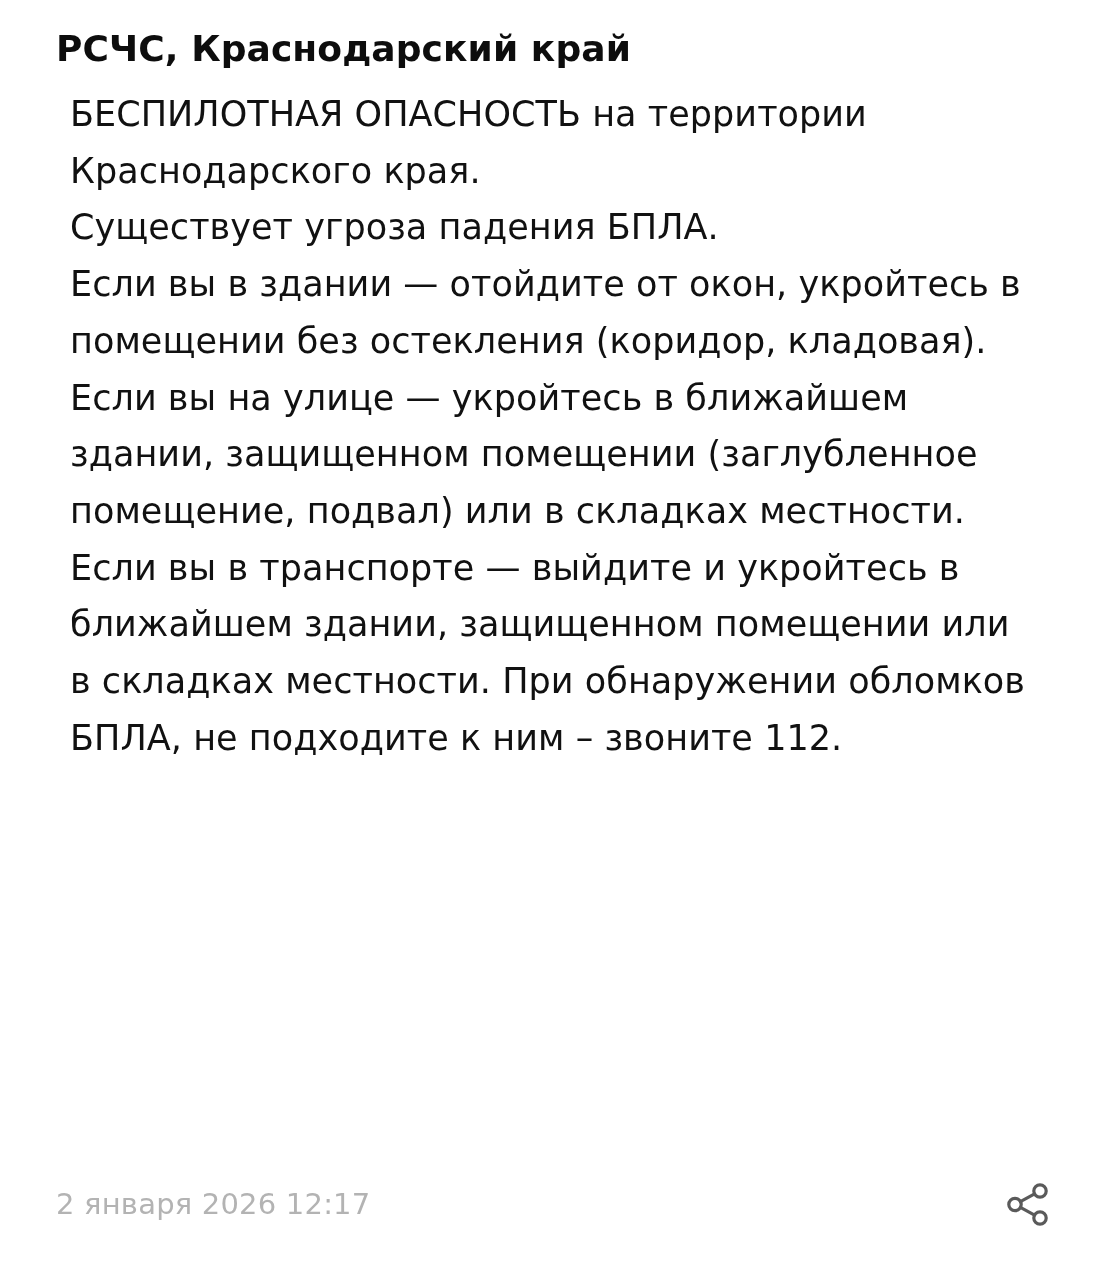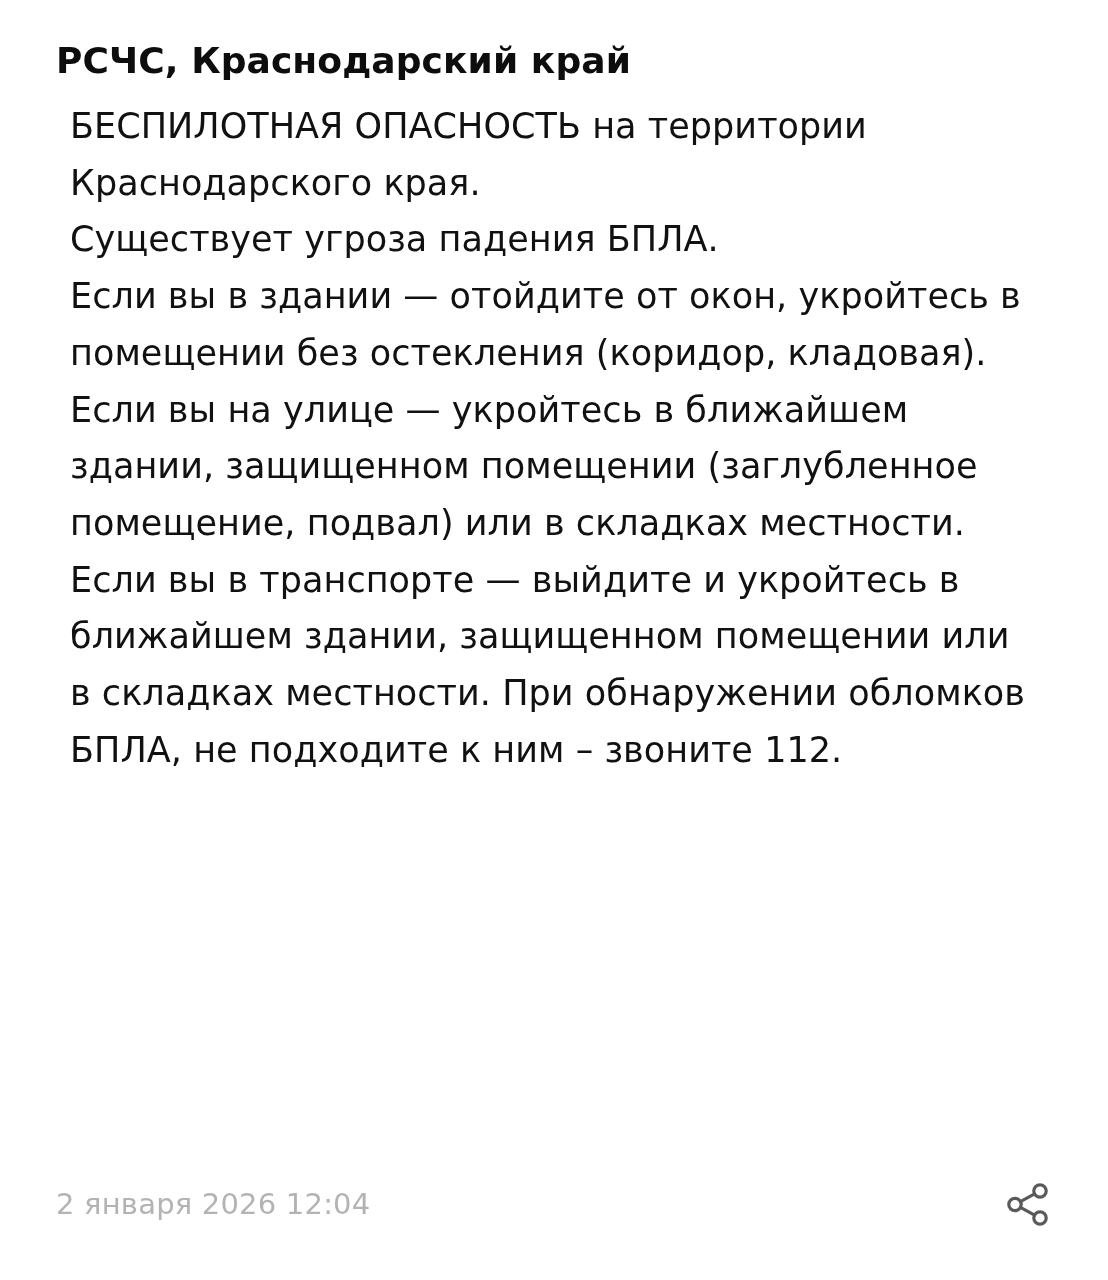--- a/index.html
+++ b/index.html
@@ -21,21 +21,21 @@
     box-sizing: border-box;
     padding: 22px 56px 0 56px;
     background: #ffffff;
   }
   .channel-title {
     font-size: 36px;
     font-weight: bold;
     color: #0d0d0d;
     line-height: 1.28;
     letter-spacing: 0.1px;
-    margin: 16px 0 6px 0;
+    margin: 4px 0 6px 0;
   }
   .message-body {
     font-size: 35px;
     line-height: 1.62;
     color: #111111;
     margin: 14px;
     letter-spacing: 0.05px;
     white-space: pre-line;
   }
   .footer {
@@ -69,21 +69,21 @@
 
   <h1 class="channel-title">РСЧС, Краснодарский край</h1>
 
   <div class="message-body">БЕСПИЛОТНАЯ ОПАСНОСТЬ на территории Краснодарского края.
 Существует угроза падения БПЛА.
 Если вы в здании — отойдите от окон, укройтесь в помещении без остекления (коридор, кладовая).
 Если вы на улице — укройтесь в ближайшем здании, защищенном помещении (заглубленное помещение, подвал) или в складках местности.
 Если вы в транспорте — выйдите и укройтесь в ближайшем здании, защищенном помещении или в складках местности. При обнаружении обломков БПЛА, не подходите к ним – звоните 112.</div>
 
   <div class="footer">
-    <span class="timestamp">2 января 2026 12:04</span>
+    <span class="timestamp">2 января 2026 12:17</span>
     <span class="share-icon">
       <svg viewBox="0 0 48 48" width="48" height="48" aria-hidden="true">
         <circle cx="36" cy="11" r="6.2" fill="none" stroke="#5a5a5a" stroke-width="3.2"></circle>
         <circle cx="11" cy="24.5" r="6.2" fill="none" stroke="#5a5a5a" stroke-width="3.2"></circle>
         <circle cx="36" cy="38" r="6.2" fill="none" stroke="#5a5a5a" stroke-width="3.2"></circle>
         <line x1="16.4" y1="21.6" x2="30.6" y2="13.9" stroke="#5a5a5a" stroke-width="3.2" stroke-linecap="round"></line>
         <line x1="16.4" y1="27.4" x2="30.6" y2="35.1" stroke="#5a5a5a" stroke-width="3.2" stroke-linecap="round"></line>
       </svg>
     </span>
   </div>

